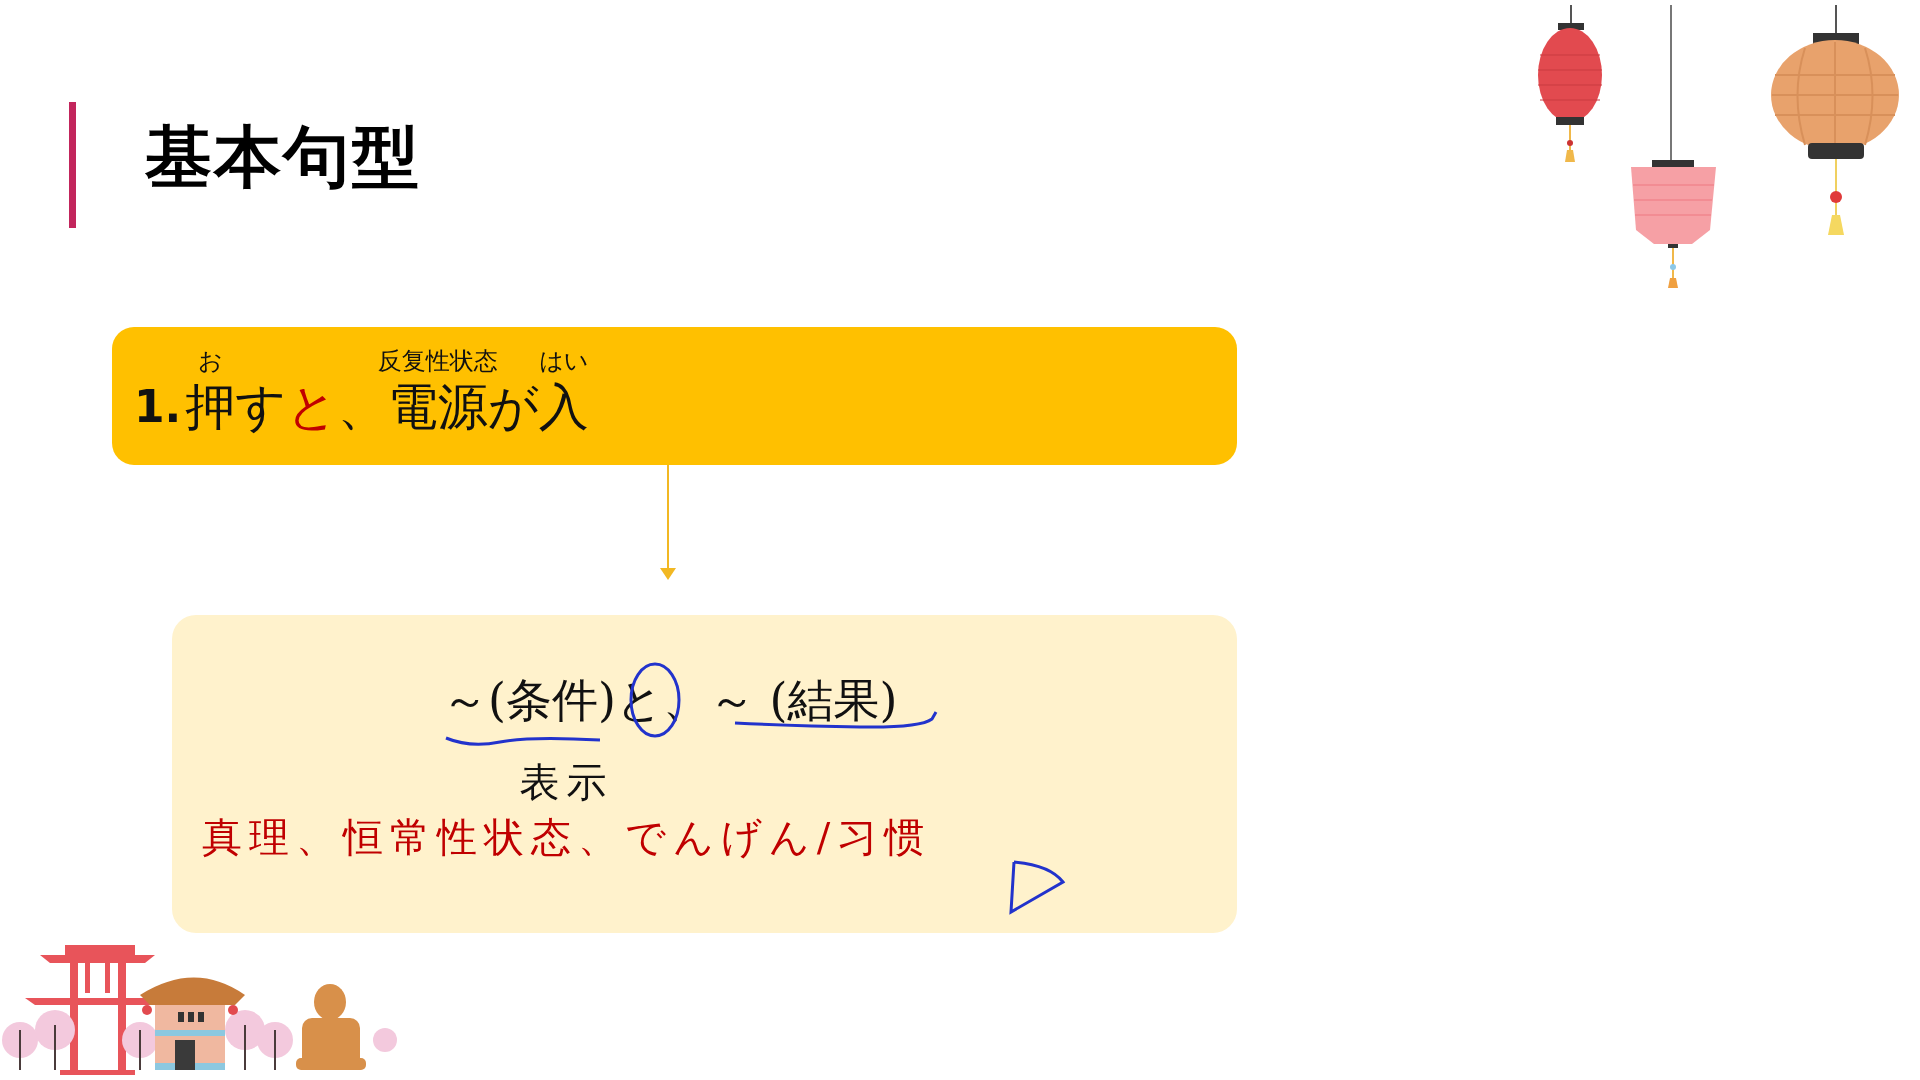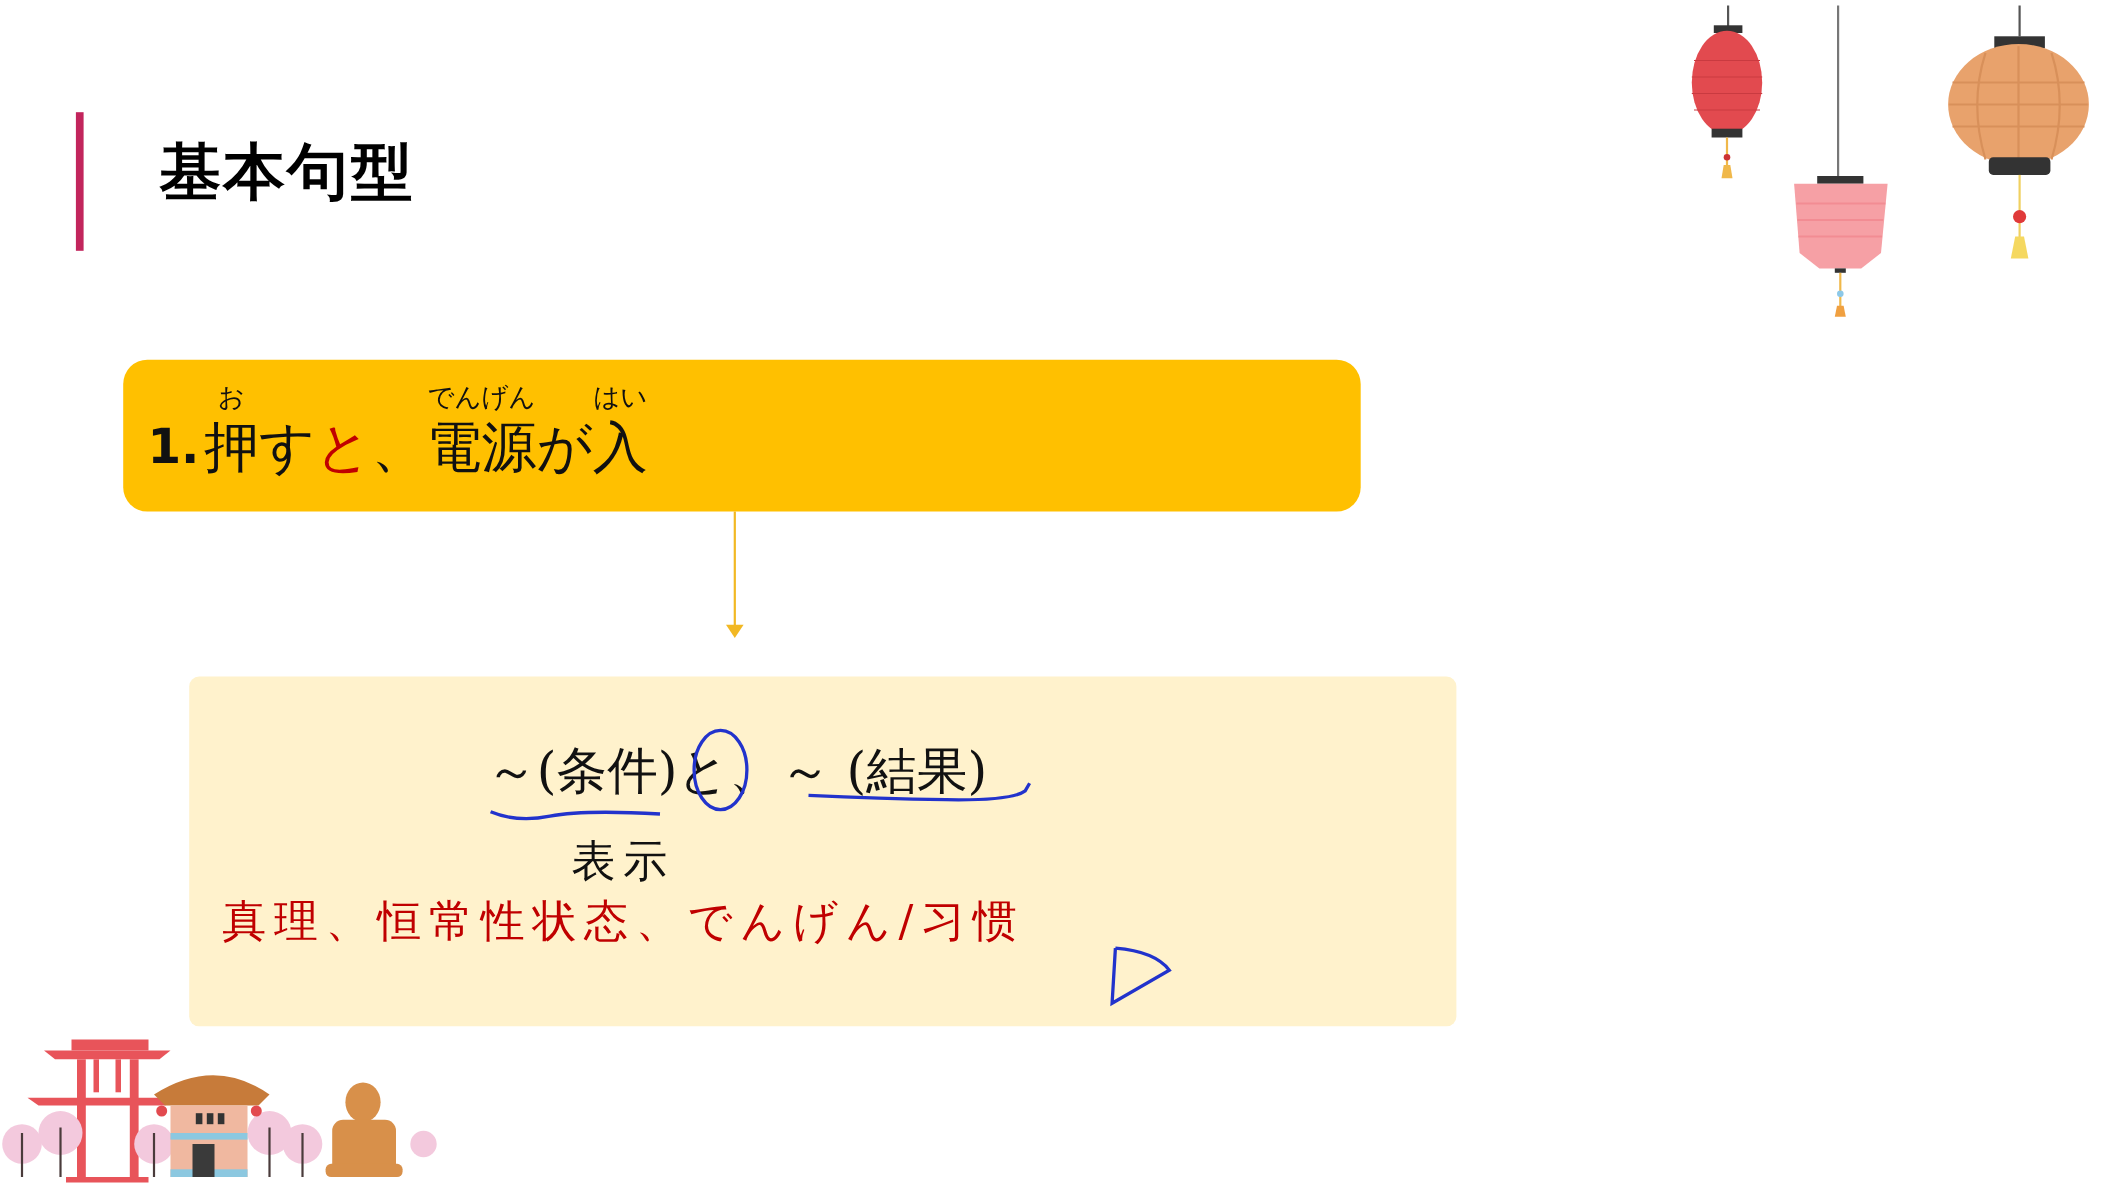--- a/index.html
+++ b/index.html
@@ -1,33 +1,33 @@
 <!DOCTYPE html>
 <html><head>
 <meta charset="utf-8">
 <style>
   html, body { margin:0; padding:0; }
   body { width:1920px; height:1080px; background:#ffffff; position:relative; overflow:hidden;
          font-family:"DejaVu Serif", serif; }
   .accent-bar { position:absolute; left:69px; top:102px; width:7px; height:126px; background:#c2255c; }
   .page-title { position:absolute; left:145px; top:112px; font-family:"DejaVu Sans", sans-serif;
-                font-weight:bold; font-size:56px; line-height:90px; color:#000; letter-spacing:2px; }
+                font-weight:bold; font-size:67px; line-height:90px; color:#000; letter-spacing:2px; }
   .example-box { position:absolute; left:112px; top:327px; width:1125px; height:138px;
                  background:#ffc000; border-radius:22px; }
   .example-line { position:absolute; left:22px; top:40px; font-size:50px; line-height:80px; color:#111;
                   white-space:nowrap; display:flex; align-items:flex-end; }
   .example-num { font-family:"DejaVu Sans", sans-serif; font-weight:bold; font-size:44px; margin-right:4px; }
   .ruby-wrap { position:relative; display:inline-block; }
   .ruby-rt { position:absolute; left:50%; transform:translateX(-50%); top:-18px; font-size:24px; line-height:24px; white-space:nowrap; }
   .red { color:#c00000; }
   .arrow-line { position:absolute; left:667px; top:465px; width:2px; height:105px; background:#f2b823; }
   .arrow-head { position:absolute; left:660px; top:568px; width:0; height:0; border-left:8px solid transparent;
                 border-right:8px solid transparent; border-top:12px solid #f2b823; }
-  .pattern-box { position:absolute; left:172px; top:615px; width:1152px; height:318px;
-                 background:#fff2cc; border-radius:9px;text-align:center; }
+  .pattern-box { position:absolute; left:172px; top:615px; width:1065px; height:318px;
+                 background:#fff2cc; border-radius:24px;text-align:center; }
   .formula { position:absolute; left:270px; top:55px; font-size:46px; line-height:60px; color:#111; white-space:nowrap; }
   .bullets { position:absolute; left:30px; top:140px; list-style:none; margin:0; padding:0; }
   .bullets li { display:flex; align-items:center; height:86px; font-size:40px; letter-spacing:7px; color:#111; white-space:nowrap;flex-direction:column; }
   .bullet-dot { width:12px; height:12px; border-radius:50%; background:#111; margin:0 40px 0 6px; }
   .annot { position:absolute; left:0; top:0; pointer-events:none; }
   .lanterns { position:absolute; left:1520px; top:0; }
   .scene { position:absolute; left:0; top:930px; }
 </style>
 </head>
 <body>
@@ -39,21 +39,21 @@
   <div class="example-line">
     <span class="example-num">1.</span>
     <span class="ruby-wrap">
       <span class="ruby-rt">お</span>
       <span>押</span>
     </span>
     <span>す</span>
     <span class="red">と</span>
     <span>、</span>
     <span class="ruby-wrap">
-      <span class="ruby-rt">でんげん</span>
+      <span class="ruby-rt">反复性状态</span>
       <span>電源</span>
     </span>
     <span>が</span>
     <span class="ruby-wrap">
       <span class="ruby-rt">はい</span>
       <span>入</span>
     </span>
   </div>
 </div>
 

